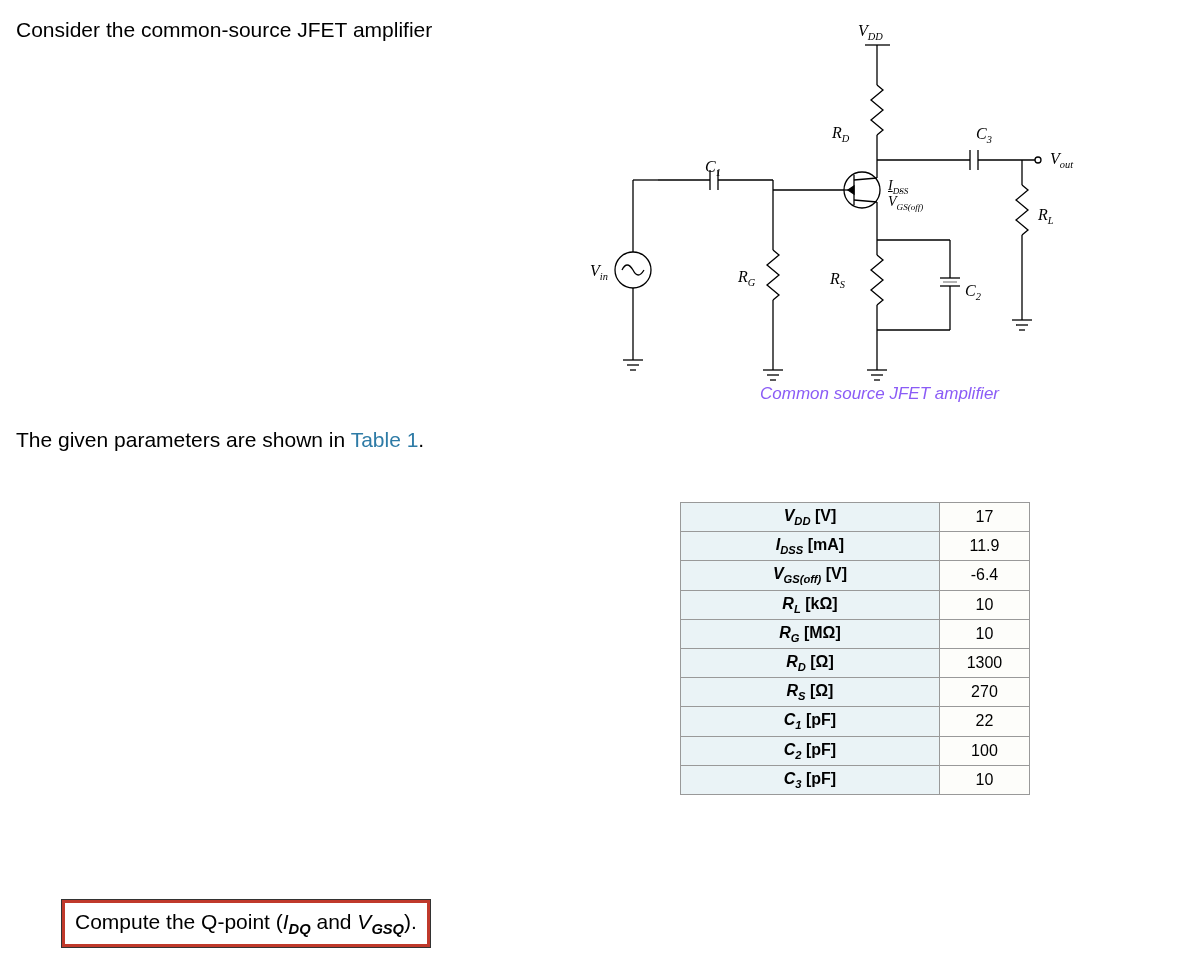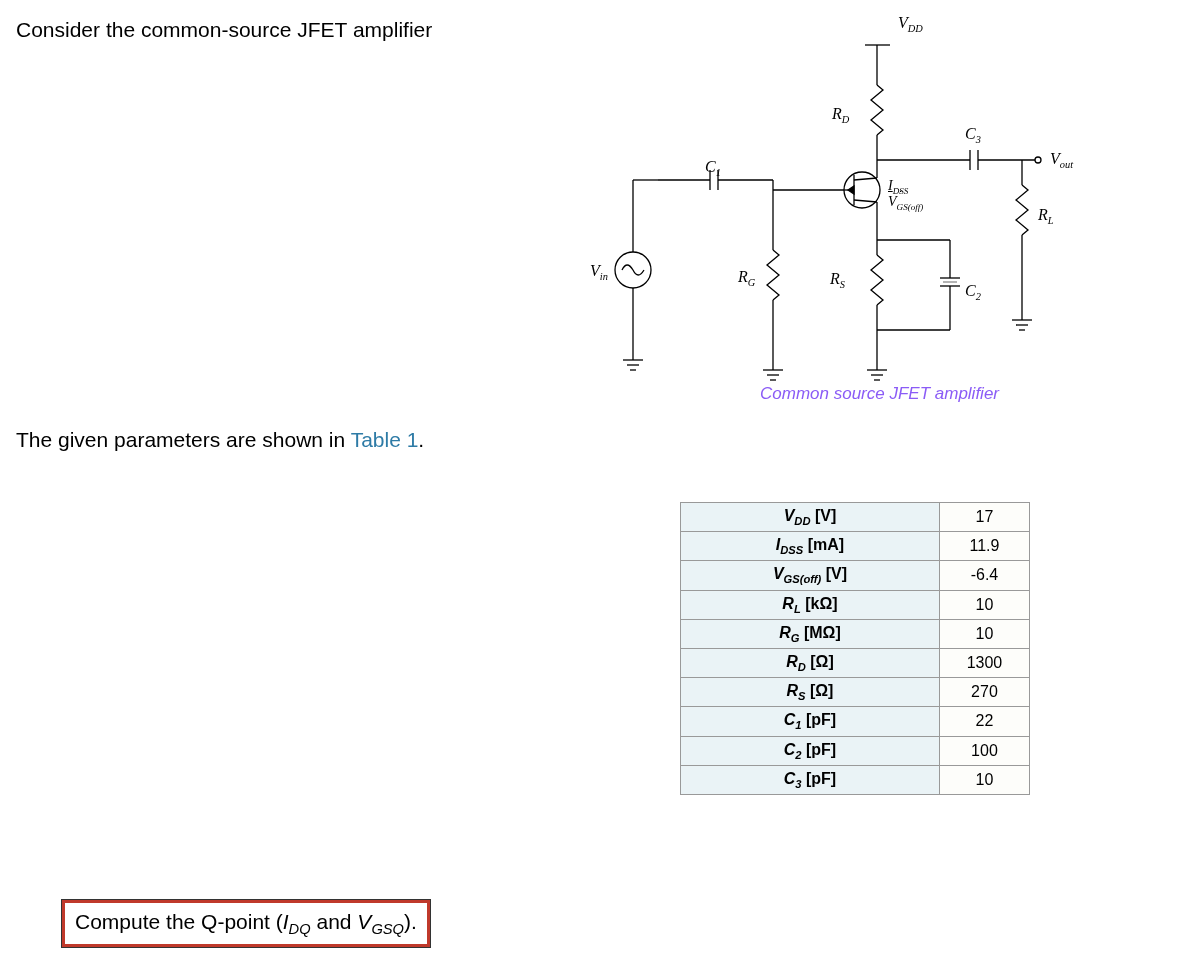--- a/index.html
+++ b/index.html
@@ -68,21 +68,21 @@
       background: #fdfdfa;
     }
     td.label-cell {
       background: #eaf3f6;
       font-style: italic;
       width: 230px;
     }
     td.value-cell {
       width: 80px;
     }
-    .sub { font-size: 0.7em; vertical-align: sub; font-style: italic; }
+    .sub { font-size: 0.7em; vertical-align: sub; font-style: italic; font-weight: bold; }
     .ital { font-style: italic; }
     .boxed-question {
       position: absolute;
       top: 900px;
       left: 62px;
       border: 3px solid #c0392b;
       box-shadow: 0 0 0 1px #333;
       padding: 7px 10px;
       font-size: 21px;
     }
@@ -173,23 +173,23 @@
       <line x1="287" y1="230" x2="360" y2="230"></line>
       <line x1="360" y1="230" x2="360" y2="268"></line>
       <line x1="350" y1="268" x2="370" y2="268"></line>
       <line x1="350" y1="276" x2="370" y2="276"></line>
       <line x1="353" y1="272" x2="367" y2="272" stroke-width="0.6"></line>
       <line x1="360" y1="276" x2="360" y2="320"></line>
       <line x1="360" y1="320" x2="287" y2="320"></line>
     </g>
   </svg>
   
-  <div class="clabel" style="top:4px;left:268px;margin-left:40px;"><span>V</span><span class="sub2">DD</span></div>
-  <div class="clabel" style="top:95px;left:242px;text-align:center;"><span>R</span><span class="sub2">D</span></div>
-  <div class="clabel" style="top:115px;left:375px;"><span>C</span><span class="sub2">3</span></div>
+  <div class="clabel" style="top:12px;left:268px;"><span>V</span><span class="sub2">DD</span></div>
+  <div class="clabel" style="top:114px;left:242px;text-align:center;"><span>R</span><span class="sub2">D</span></div>
+  <div class="clabel" style="top:115px;left:386px;"><span>C</span><span class="sub2">3</span></div>
   <div class="clabel" style="top:140px;left:460px;"><span>V</span><span class="sub2">out</span></div>
   <div class="clabel" style="top:148px;left:115px;"><span>C</span><span class="sub2">1</span></div>
   <div class="clabel" style="top:168px;left:298px;font-size:14px;text-decoration:underline;"><span>I</span><span class="sub2">DSS</span></div>
   <div class="clabel" style="top:184px;left:298px;font-size:14px;"><span>V</span><span class="sub2">GS(off)</span></div>
   <div class="clabel" style="top:196px;left:448px;"><span>R</span><span class="sub2">L</span></div>
   <div class="clabel" style="top:252px;left:0px;"><span>V</span><span class="sub2">in</span></div>
   <div class="clabel" style="top:258px;left:148px;"><span>R</span><span class="sub2">G</span></div>
   <div class="clabel" style="top:260px;left:240px;"><span>R</span><span class="sub2">S</span></div>
   <div class="clabel" style="top:272px;left:375px;"><span>C</span><span class="sub2">2</span></div>
 </div>

